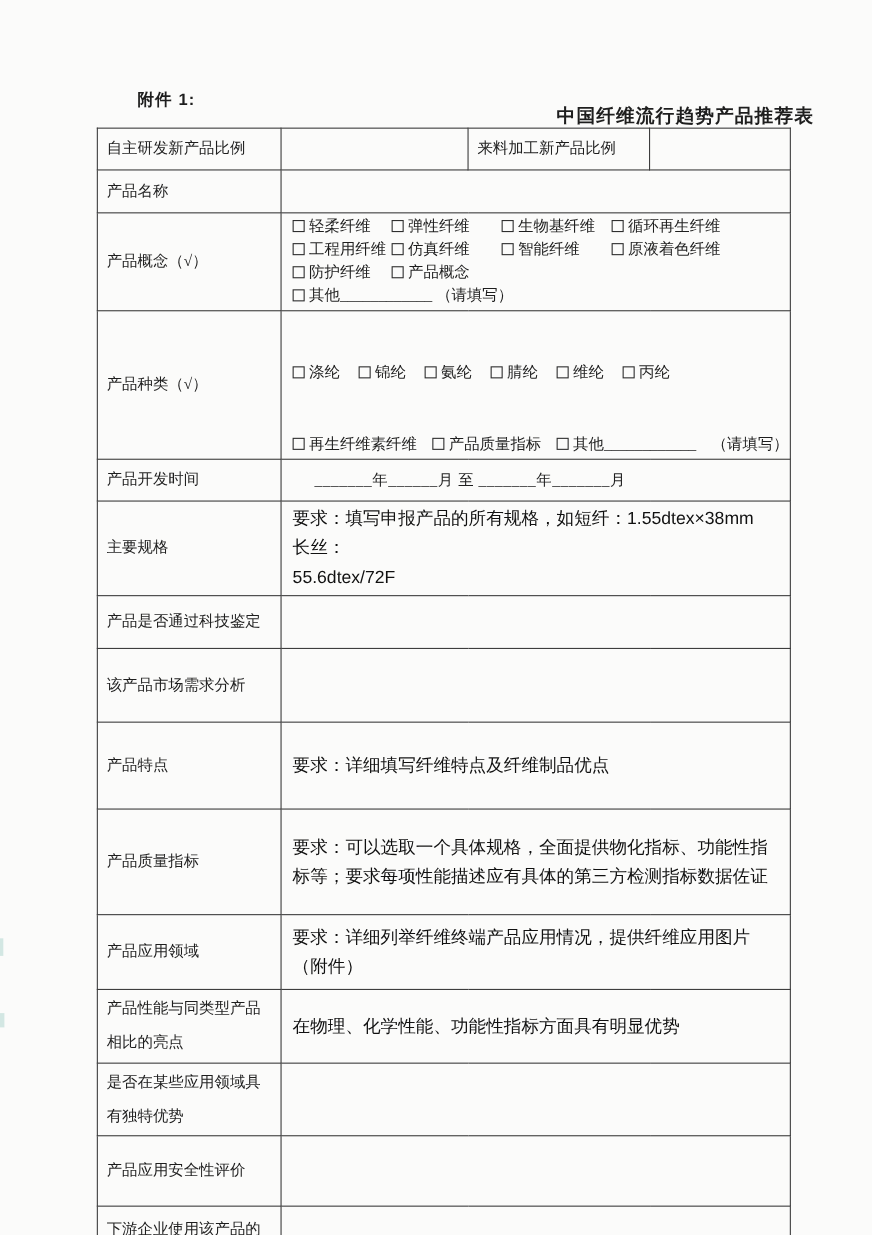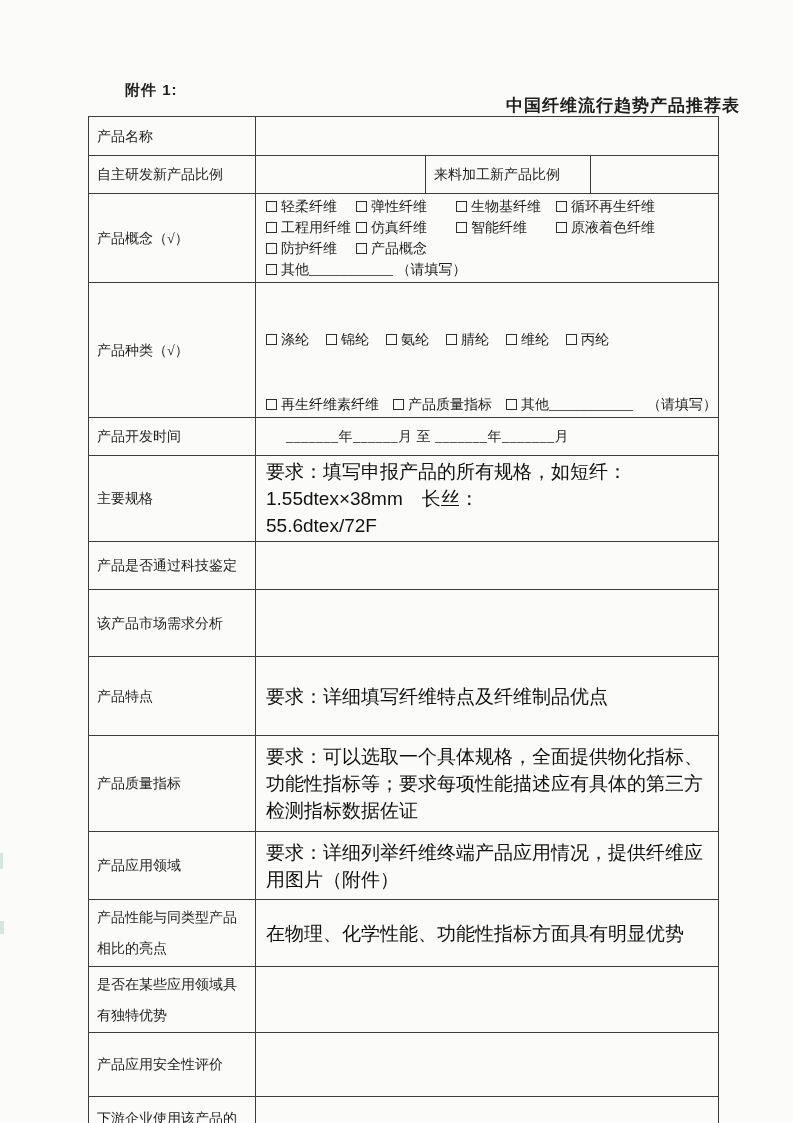--- a/index.html
+++ b/index.html
@@ -34,21 +34,21 @@
     font-size: 14px;
   }
   td.lbl {
     padding: 0 8px;
     line-height: 31px;
   }
   td.val { padding: 0 10px; }
   td.cnt { padding: 2px 10px; }
   .hint {
     font-family: "Liberation Sans", "DejaVu Sans", sans-serif;
-    font-size: 19px; font-weight: 500; color: #111;
+    font-size: 16px; font-weight: 500; color: #111;
     line-height: 27px;
   }
   .opt-line { line-height: 21px; white-space: nowrap; }
   .grid4 { display: grid; grid-template-columns: 90px 100px 100px auto; }
   .flexline { display: flex; margin-top: 44px; }
   .gap17 > * { margin-right: 17px; }
   .gap14 > * { margin-right: 14px; }
   .cbx {
     display: inline-block; width: 11px; height: 11px;
     border: 1.4px solid #2e2e2e;
@@ -74,30 +74,30 @@
 
 <table class="form">
   <colgroup>
     <col style="width:167px">
       <col style="width:170px">
       <col style="width:165px">
       <col style="width:128px">
   </colgroup>
 
   <tbody>
-      <tr style="height:39px">
-    <td class="lbl">产品名称</td>
-    <td class="val" colspan="3"></td>
-  </tr>
-
-  <tr style="height:38px">
+      <tr style="height:38px">
     <td class="lbl">自主研发新产品比例</td>
     <td class="val"></td>
     <td class="lbl">来料加工新产品比例</td>
     <td class="val"></td>
+  </tr>
+
+  <tr style="height:39px">
+    <td class="lbl">产品名称</td>
+    <td class="val" colspan="3"></td>
   </tr>
 
   <tr style="height:85px">
     <td class="lbl">产品概念（√）</td>
     <td class="cnt" colspan="3">
       <div class="opt-line grid4">
         <span><span class="cbx"></span><span>轻柔纤维</span></span>
         <span><span class="cbx"></span><span>弹性纤维</span></span>
         <span><span class="cbx"></span><span>生物基纤维</span></span>
         <span><span class="cbx"></span><span>循环再生纤维</span></span>

